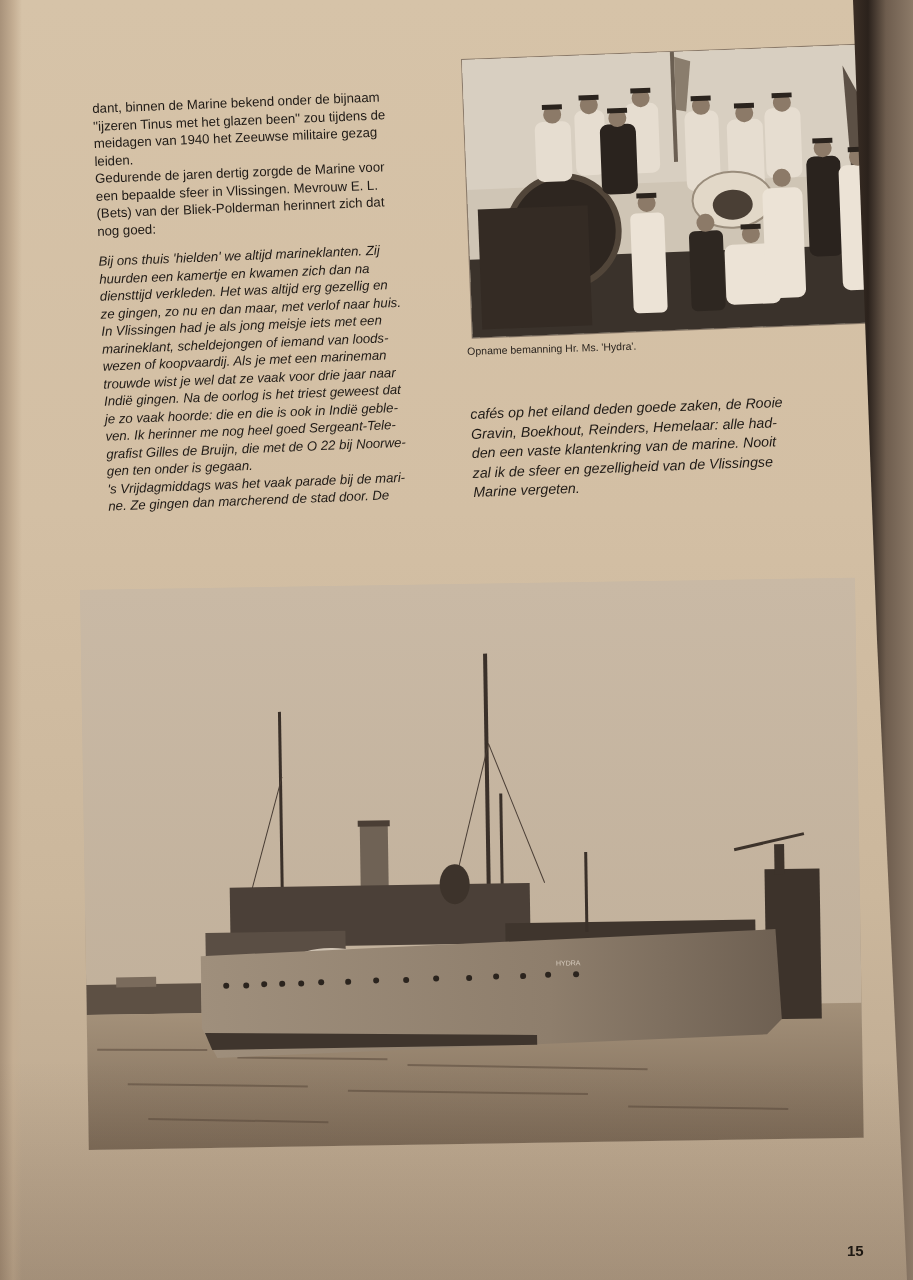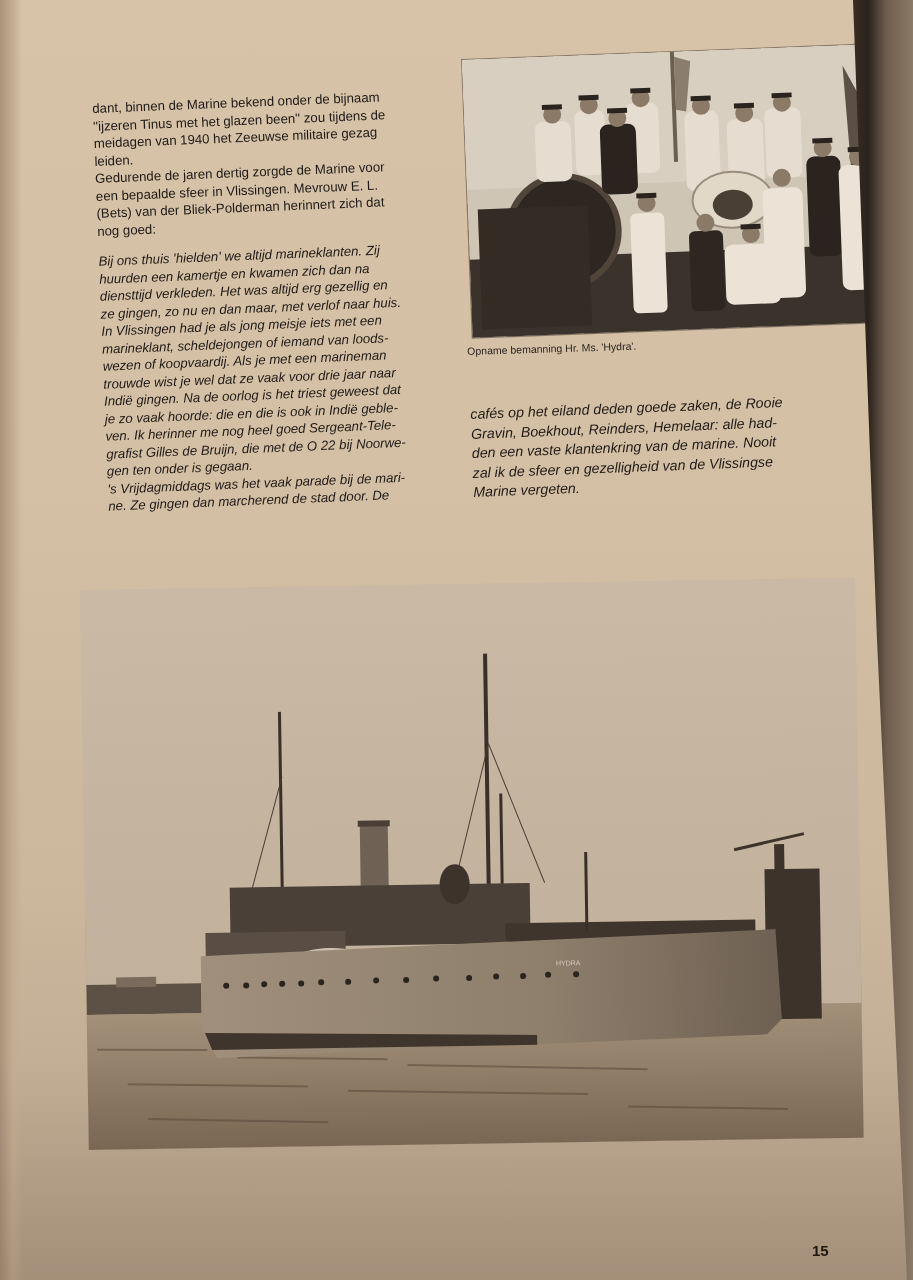--- a/index.html
+++ b/index.html
@@ -46,21 +46,21 @@
       transform: rotate(-2.2deg); transform-origin: left top;
       box-shadow: 0 0 0 1px #8a7a6a;
     }
     .photo-ship {
       left: 80px; top: 590px; width: 775px; height: 560px;
       background: linear-gradient(180deg, #c8b8a4 0%, #c3b19c 55%, #a8967f 70%, #8a7763 100%);
       transform: rotate(-0.9deg); transform-origin: left top;
     }
     .photo svg { display: block; }
     .page-number {
-      position: absolute; left: 812px; top: 1242px; font-size: 15px; font-weight: bold; color: #1e1812;
+      position: absolute; left: 847px; top: 1242px; font-size: 15px; font-weight: bold; color: #1e1812;
     }
   </style>
 </head>
 <body>
 
 <div class="page">
   <div class="page-shade-left"></div>
 
   <div class="photo photo-crew">
     <svg width="420" height="278" viewBox="0 0 420 278">

